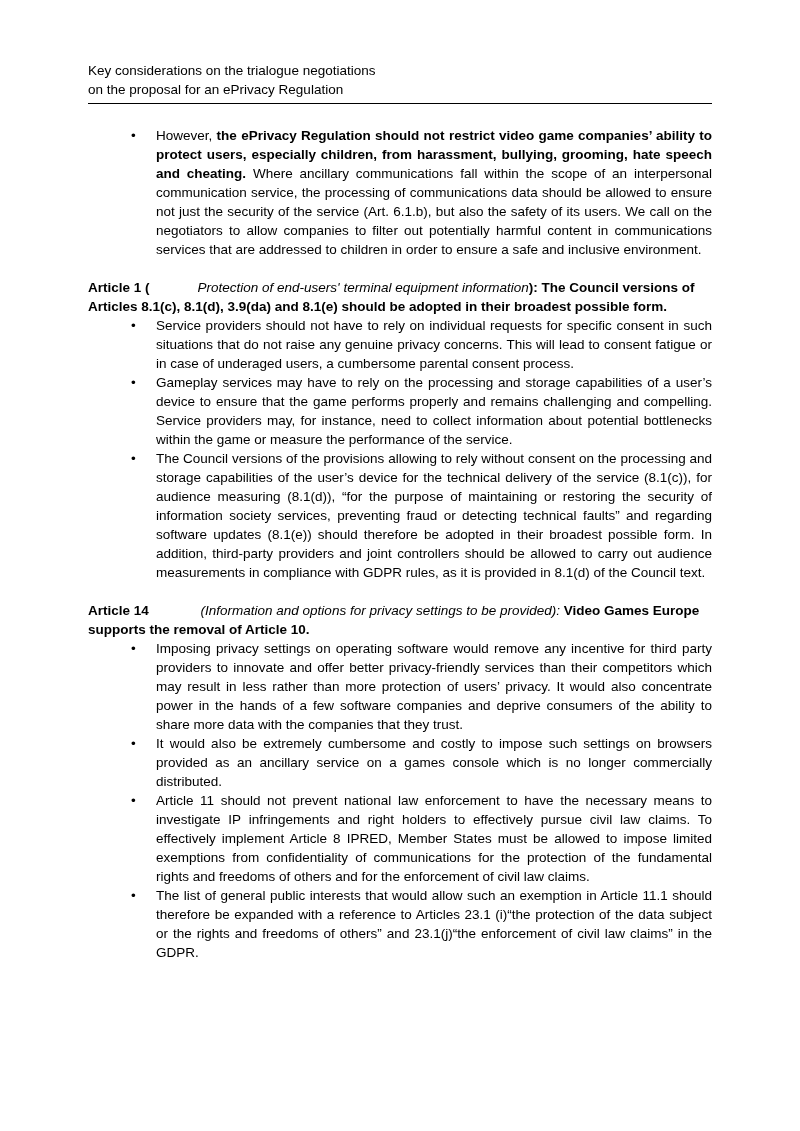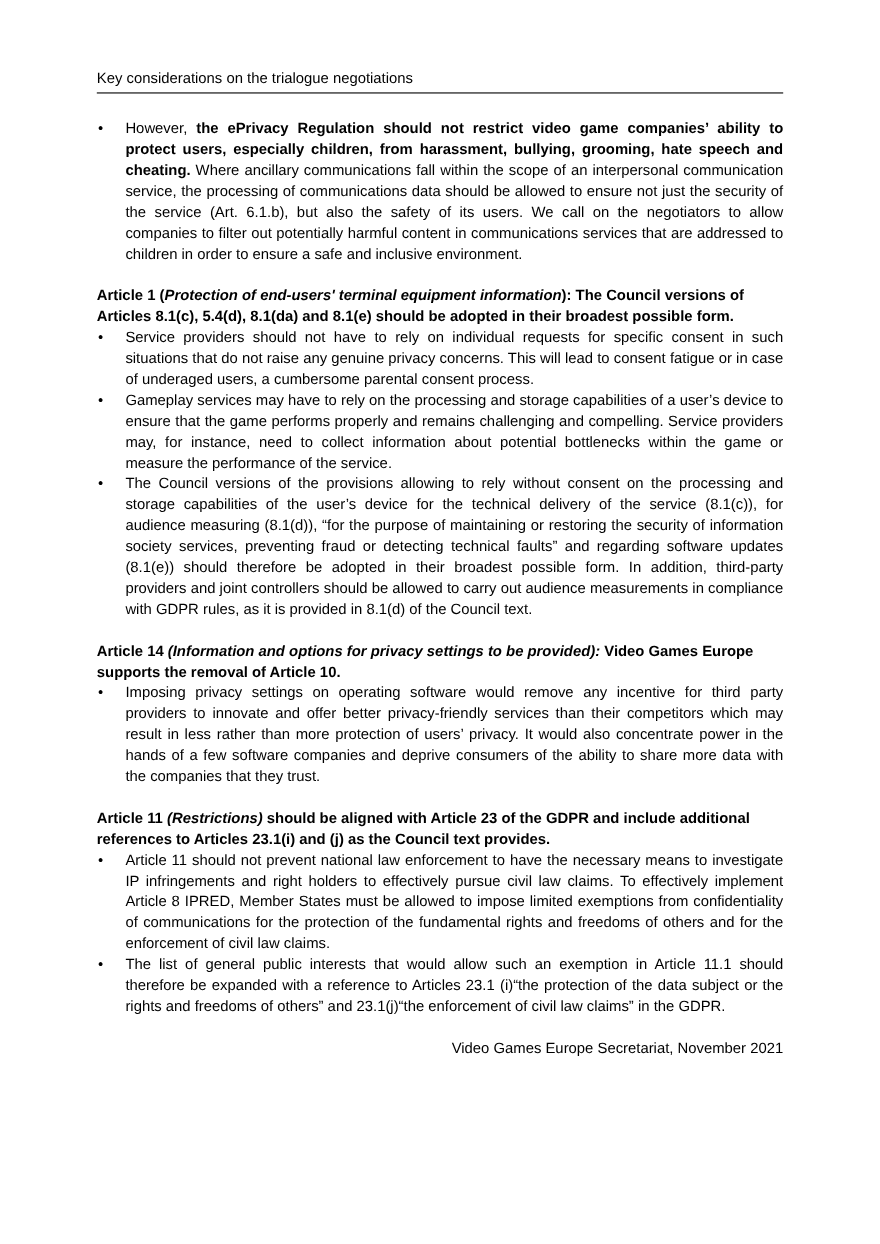--- a/index.html
+++ b/index.html
@@ -19,66 +19,66 @@
   .doc-header {
     border-bottom: 1.5px solid #000000;
     padding-bottom: 4px;
   }
   .doc-header div { white-space: nowrap; }
   .content { margin-top: 22px; }
   .para { margin: 0; text-align: justify; }
   .heading { font-weight: bold; margin-top: 19px; text-align: left; }
   .bullet {
     position: relative;
-    margin-left: 26px;
+    margin-left: 68px;
     text-align: justify;
   }
   .bullet::before {
     content: "\2022";
     position: absolute;
     left: -25px;
     top: 0;
   }
   .b  { font-weight: bold; }
-  .bi { font-weight: bold; font-style: italic; }
+  .bi { font-weight: normal; font-style: italic; margin-left: 48px; }
   .signature { text-align: right; margin-top: 19px; }
   .page-number {
     position: absolute;
     top: 1044px;
     right: 88px;
   }
 </style>
 </head>
 <body>
 
 <div class="page">
   <div class="inner">
 
     <div class="doc-header">
       <div>Key considerations on the trialogue negotiations</div>
+      <div>on the proposal for an ePrivacy Regulation</div>
     </div>
 
     <div class="content">
 
       <div class="bullet"><span>However, </span><span class="b">the ePrivacy Regulation should not restrict video game companies’ ability to protect users, especially children, from harassment, bullying, grooming, hate speech and cheating.</span><span> Where ancillary communications fall within the scope of an interpersonal communication service, the processing of communications data should be allowed to ensure not just the security of the service (Art. 6.1.b), but also the safety of its users. We call on the negotiators to allow companies to filter out potentially harmful content in communications services that are addressed to children in order to ensure a safe and inclusive environment.</span></div>
 
-      <div class="para heading"><span class="b">Article 1 (</span><span class="bi">Protection of end-users' terminal equipment information</span><span class="b">): The Council versions of Articles 8.1(c), 5.4(d), 8.1(da) and 8.1(e) should be adopted in their broadest possible form.</span></div>
+      <div class="para heading"><span class="b">Article 1 (</span><span class="bi">Protection of end-users' terminal equipment information</span><span class="b">): The Council versions of Articles 8.1(c), 8.1(d), 3.9(da) and 8.1(e) should be adopted in their broadest possible form.</span></div>
 
       <div class="bullet"><span>Service providers should not have to rely on individual requests for specific consent in such situations that do not raise any genuine privacy concerns. This will lead to consent fatigue or in case of underaged users, a cumbersome parental consent process.</span></div>
       <div class="bullet"><span>Gameplay services may have to rely on the processing and storage capabilities of a user’s device to ensure that the game performs properly and remains challenging and compelling. Service providers may, for instance, need to collect information about potential bottlenecks within the game or measure the performance of the service.</span></div>
       <div class="bullet"><span>The Council versions of the provisions allowing to rely without consent on the processing and storage capabilities of the user’s device for the technical delivery of the service (8.1(c)), for audience measuring (8.1(d)), “for the purpose of maintaining or restoring the security of information society services, preventing fraud or detecting technical faults” and regarding software updates (8.1(e)) should therefore be adopted in their broadest possible form. In addition, third-party providers and joint controllers should be allowed to carry out audience measurements in compliance with GDPR rules, as it is provided in 8.1(d) of the Council text.</span></div>
 
       <div class="para heading"><span class="b">Article 14 </span><span class="bi">(Information and options for privacy settings to be provided):</span><span class="b"> Video Games Europe supports the removal of Article 10.</span></div>
 
       <div class="bullet"><span>Imposing privacy settings on operating software would remove any incentive for third party providers to innovate and offer better privacy-friendly services than their competitors which may result in less rather than more protection of users’ privacy. It would also concentrate power in the hands of a few software companies and deprive consumers of the ability to share more data with the companies that they trust.</span></div>
+      <div class="bullet"><span>It would also be extremely cumbersome and costly to impose such settings on browsers provided as an ancillary service on a games console which is no longer commercially distributed.</span></div>
 
-      <div class="para heading"><span class="b">Article 11 </span><span class="bi">(Restrictions)</span><span class="b"> should be aligned with Article 23 of the GDPR and include additional references to Articles 23.1(i) and (j) as the Council text provides.</span></div>
 
       <div class="bullet"><span>Article 11 should not prevent national law enforcement to have the necessary means to investigate IP infringements and right holders to effectively pursue civil law claims. To effectively implement Article 8 IPRED, Member States must be allowed to impose limited exemptions from confidentiality of communications for the protection of the fundamental rights and freedoms of others and for the enforcement of civil law claims.</span></div>
       <div class="bullet"><span>The list of general public interests that would allow such an exemption in Article 11.1 should therefore be expanded with a reference to Articles 23.1 (i)“the protection of the data subject or the rights and freedoms of others” and 23.1(j)“the enforcement of civil law claims” in the GDPR.</span></div>
 
-      <div class="para signature">Video Games Europe Secretariat, November 2021</div>
 
     </div>
   </div>
 
   <div class="page-number">2</div>
 </div>
 
 </body></html>

